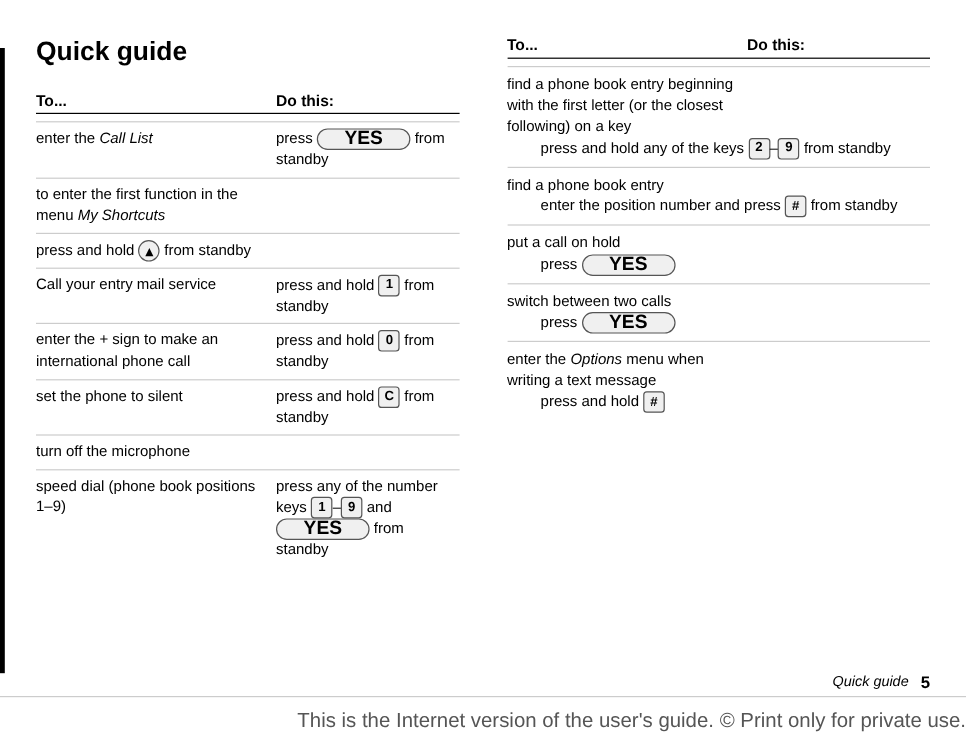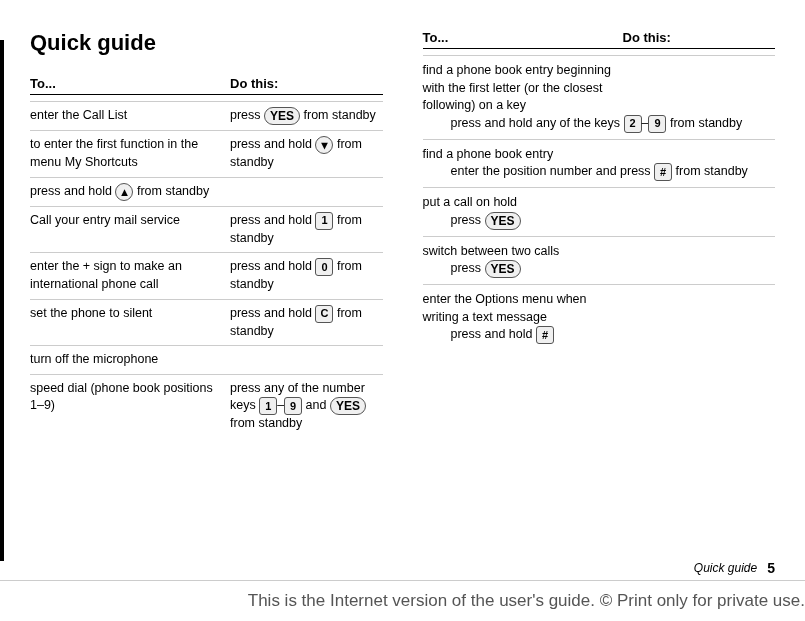--- a/index.html
+++ b/index.html
@@ -88,42 +88,42 @@
       font-size: 12.5px;
       line-height: 1.4;
     }
 
     .cell-do {
       flex: 1;
       font-size: 12.5px;
       line-height: 1.4;
     }
 
-    .italic { }
+    .italic { font-style: italic; }
 
     .key {
       display: inline-flex;
       align-items: center;
       justify-content: center;
       border: 1px solid #555;
       border-radius: 3px;
       padding: 1px 4px;
       font-size: 11px;
       font-weight: bold;
       min-width: 18px;
       height: 18px;
       background: #f0f0f0;
       vertical-align: middle;
       line-height: 1;
     }
 
     .key-yes {
       border-radius: 10px;
-      padding: 1px 5px;
-      font-size: 12px;
+      padding: 1px 22px;
+      font-size: 16px;
     }
 
     .key-arrow {
       border-radius: 10px;
       padding: 2px 4px;
       font-size: 12px;
     }
 
     .footer-line {
       position: absolute;
@@ -225,23 +225,20 @@
         </div>
         <div class="cell-do">
           press <span class="key key-yes">YES</span> from standby
         </div>
       </div>
 
       <div class="table-row">
         <div class="cell-to">
           to enter the first function in the menu <span class="italic">My Shortcuts</span>
         </div>
-        <div class="cell-do">
-          press and hold <span class="key key-arrow">▾</span> from standby
-        </div>
       </div>
 
       <div class="table-row">
         <div class="cell-do">
           press and hold <span class="key key-arrow">▴</span> from standby
         </div>
       </div>
 
       <div class="table-row">
         <div class="cell-to">

